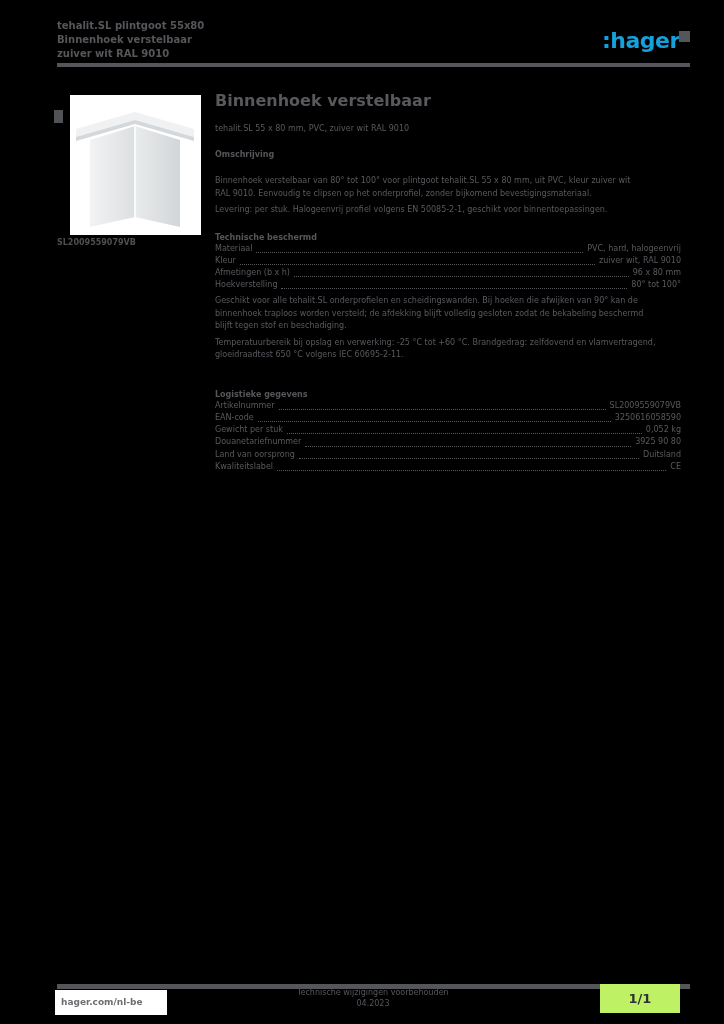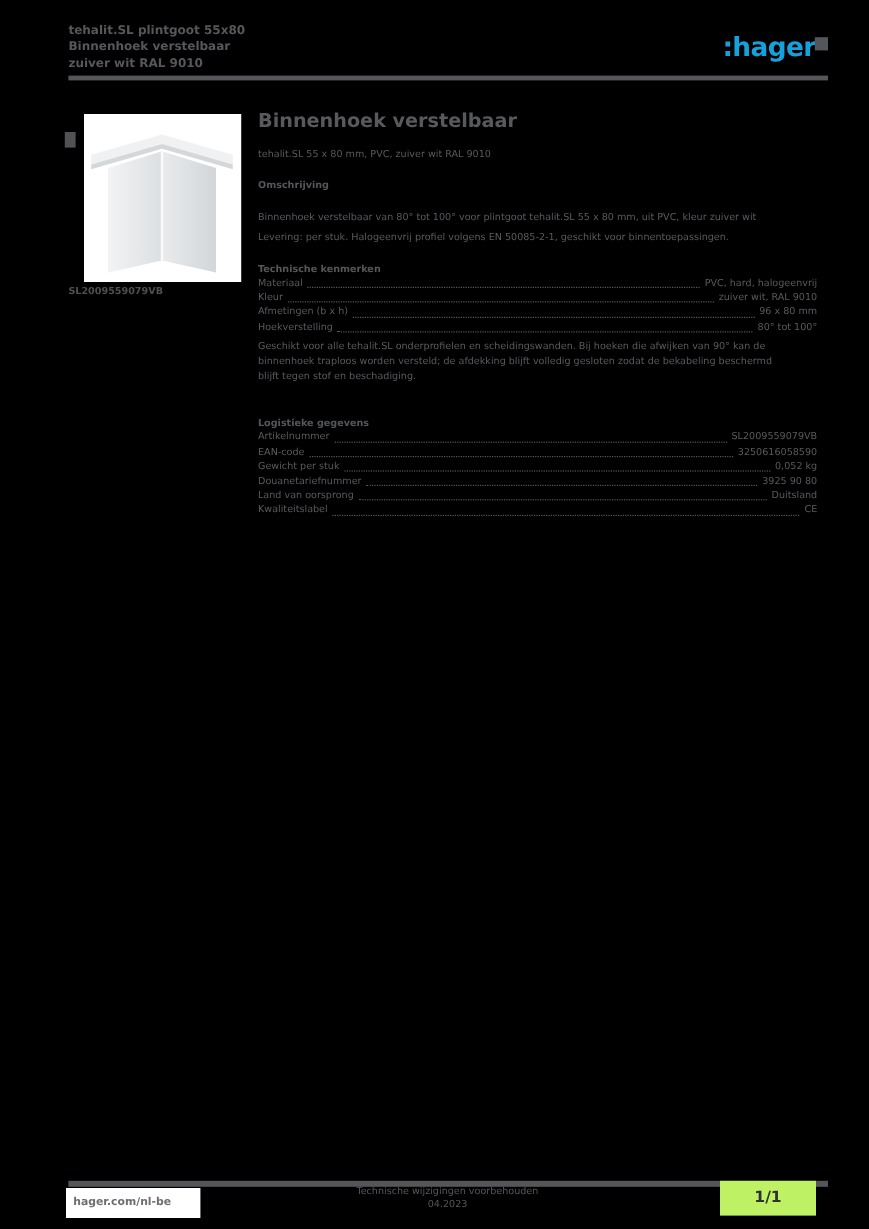--- a/index.html
+++ b/index.html
@@ -98,27 +98,28 @@
   <div id="img-caption">SL2009559079VB</div>
 
   <div id="content">
     <h1 id="title">Binnenhoek verstelbaar</h1>
     <div id="subtitle">tehalit.SL 55 x 80 mm, PVC, zuiver wit RAL 9010</div>
     <div id="sections">
         <div class="section">
           <div class="sec-heading">Omschrijving</div>
           <div class="text-block">
             <div class="text-line">Binnenhoek verstelbaar van 80° tot 100° voor plintgoot tehalit.SL 55 x 80 mm, uit PVC, kleur zuiver wit</div>
+            <div class="text-line">RAL 9010. Eenvoudig te clipsen op het onderprofiel, zonder bijkomend bevestigingsmateriaal.</div>
           </div>
           <div class="text-block">
             <div class="text-line">Levering: per stuk. Halogeenvrij profiel volgens EN 50085-2-1, geschikt voor binnentoepassingen.</div>
           </div>
         </div>
         <div class="section">
-          <div class="sec-heading">Technische kenmerken</div>
+          <div class="sec-heading">Technische beschermd</div>
           <div class="spec-row">
             <span class="row-label">Materiaal</span>
             <span class="row-leader"></span>
             <span class="row-value">PVC, hard, halogeenvrij</span>
           </div>
           <div class="spec-row">
             <span class="row-label">Kleur</span>
             <span class="row-leader"></span>
             <span class="row-value">zuiver wit, RAL 9010</span>
           </div>
@@ -129,20 +130,24 @@
           </div>
           <div class="spec-row">
             <span class="row-label">Hoekverstelling</span>
             <span class="row-leader"></span>
             <span class="row-value">80° tot 100°</span>
           </div>
           <div class="text-block">
             <div class="text-line">Geschikt voor alle tehalit.SL onderprofielen en scheidingswanden. Bij hoeken die afwijken van 90° kan de</div>
             <div class="text-line">binnenhoek traploos worden versteld; de afdekking blijft volledig gesloten zodat de bekabeling beschermd</div>
             <div class="text-line">blijft tegen stof en beschadiging.</div>
+          </div>
+          <div class="text-block">
+            <div class="text-line">Temperatuurbereik bij opslag en verwerking: -25 °C tot +60 °C. Brandgedrag: zelfdovend en vlamvertragend,</div>
+            <div class="text-line">gloeidraadtest 650 °C volgens IEC 60695-2-11.</div>
           </div>
         </div>
         <div class="section">
           <div class="sec-heading">Logistieke gegevens</div>
           <div class="spec-row">
             <span class="row-label">Artikelnummer</span>
             <span class="row-leader"></span>
             <span class="row-value">SL2009559079VB</span>
           </div>
           <div class="spec-row">

